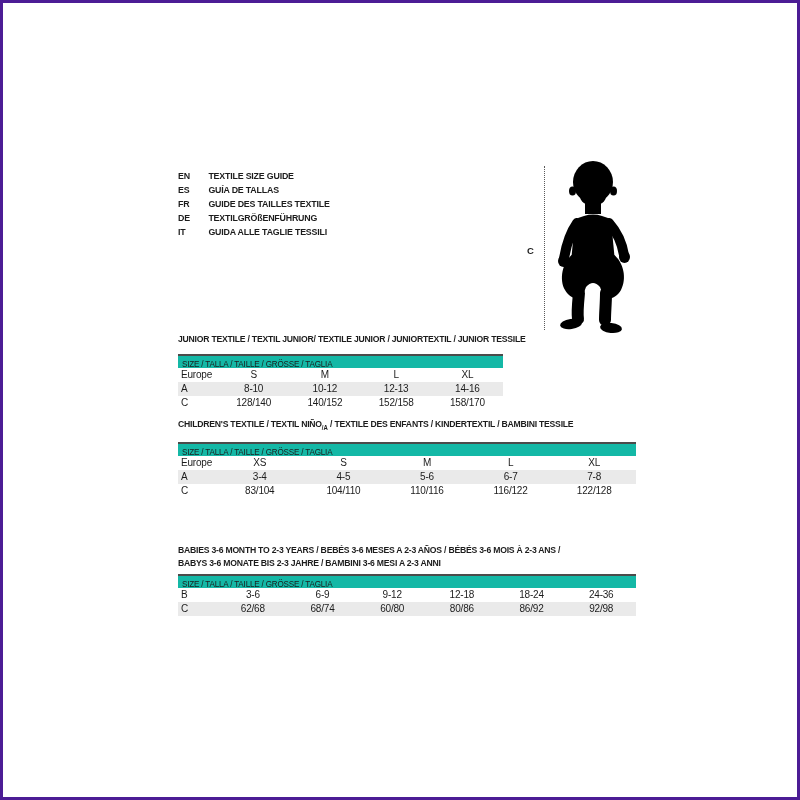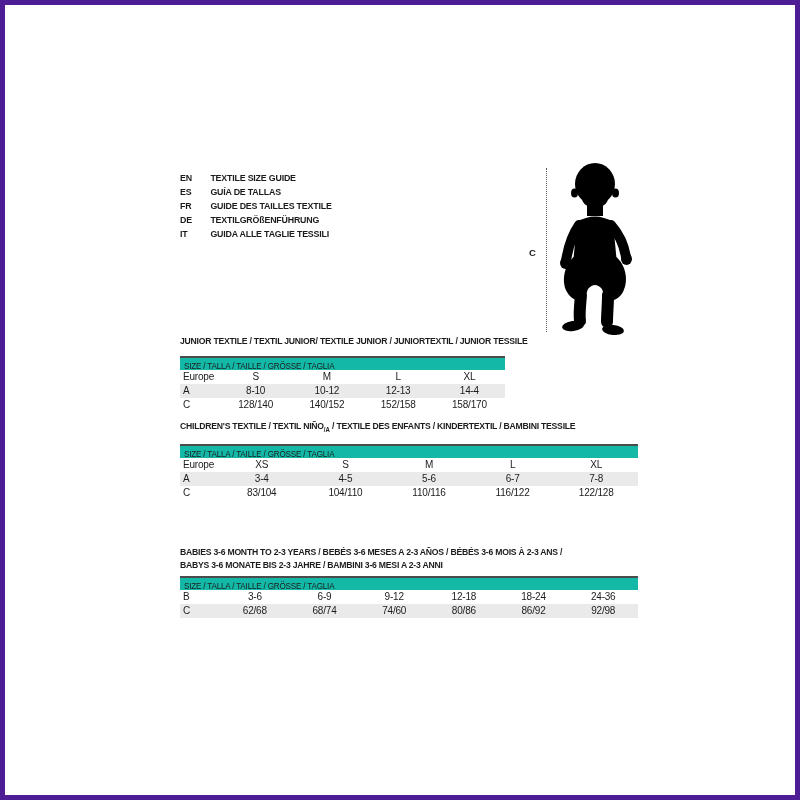--- a/index.html
+++ b/index.html
@@ -1,18 +1,18 @@
 <!DOCTYPE html>
 <html><head>
 <meta charset="utf-8">
 <style>
   html,body{margin:0;padding:0;background:#fff;}
   #canvas{
     position:relative;width:800px;height:800px;background:#fff;
-    box-sizing:border-box;border:5px solid #4c1d95;overflow:hidden;
+    box-sizing:border-box;border:3px solid #4c1d95;overflow:hidden;
     font-family:"Liberation Sans",sans-serif;color:#1c1c1c;
   }
   
   .lang-block{position:absolute;left:175px;top:166px;}
   .lang-row{display:flex;line-height:14px;font-size:9.3px;font-weight:bold;
     letter-spacing:-0.2px;transform:scaleX(0.95);transform-origin:0 50%;white-space:nowrap;}
   .lang-code{width:32px;}
   
   .fig-measure-line{position:absolute;left:541px;top:163px;height:164px;width:0;
     border-left:1px dotted #5a5a5a;}
@@ -101,21 +101,21 @@
           <span class="cell">S</span>
           <span class="cell">M</span>
           <span class="cell">L</span>
           <span class="cell">XL</span>
         </div>
         <div class="tbl-row shaded">
           <span class="lbl">A</span>
           <span class="cell">8-10</span>
           <span class="cell">10-12</span>
           <span class="cell">12-13</span>
-          <span class="cell">14-4</span>
+          <span class="cell">14-16</span>
         </div>
         <div class="tbl-row">
           <span class="lbl">C</span>
           <span class="cell">128/140</span>
           <span class="cell">140/152</span>
           <span class="cell">152/158</span>
           <span class="cell">158/170</span>
         </div>
       </section>
       <section class="size-table t1">
@@ -160,21 +160,21 @@
           <span class="cell">6-9</span>
           <span class="cell">9-12</span>
           <span class="cell">12-18</span>
           <span class="cell">18-24</span>
           <span class="cell">24-36</span>
         </div>
         <div class="tbl-row shaded">
           <span class="lbl">C</span>
           <span class="cell">62/68</span>
           <span class="cell">68/74</span>
-          <span class="cell">74/60</span>
+          <span class="cell">60/80</span>
           <span class="cell">80/86</span>
           <span class="cell">86/92</span>
           <span class="cell">92/98</span>
         </div>
       </section>
     </div>
 
 
 </div>
 

